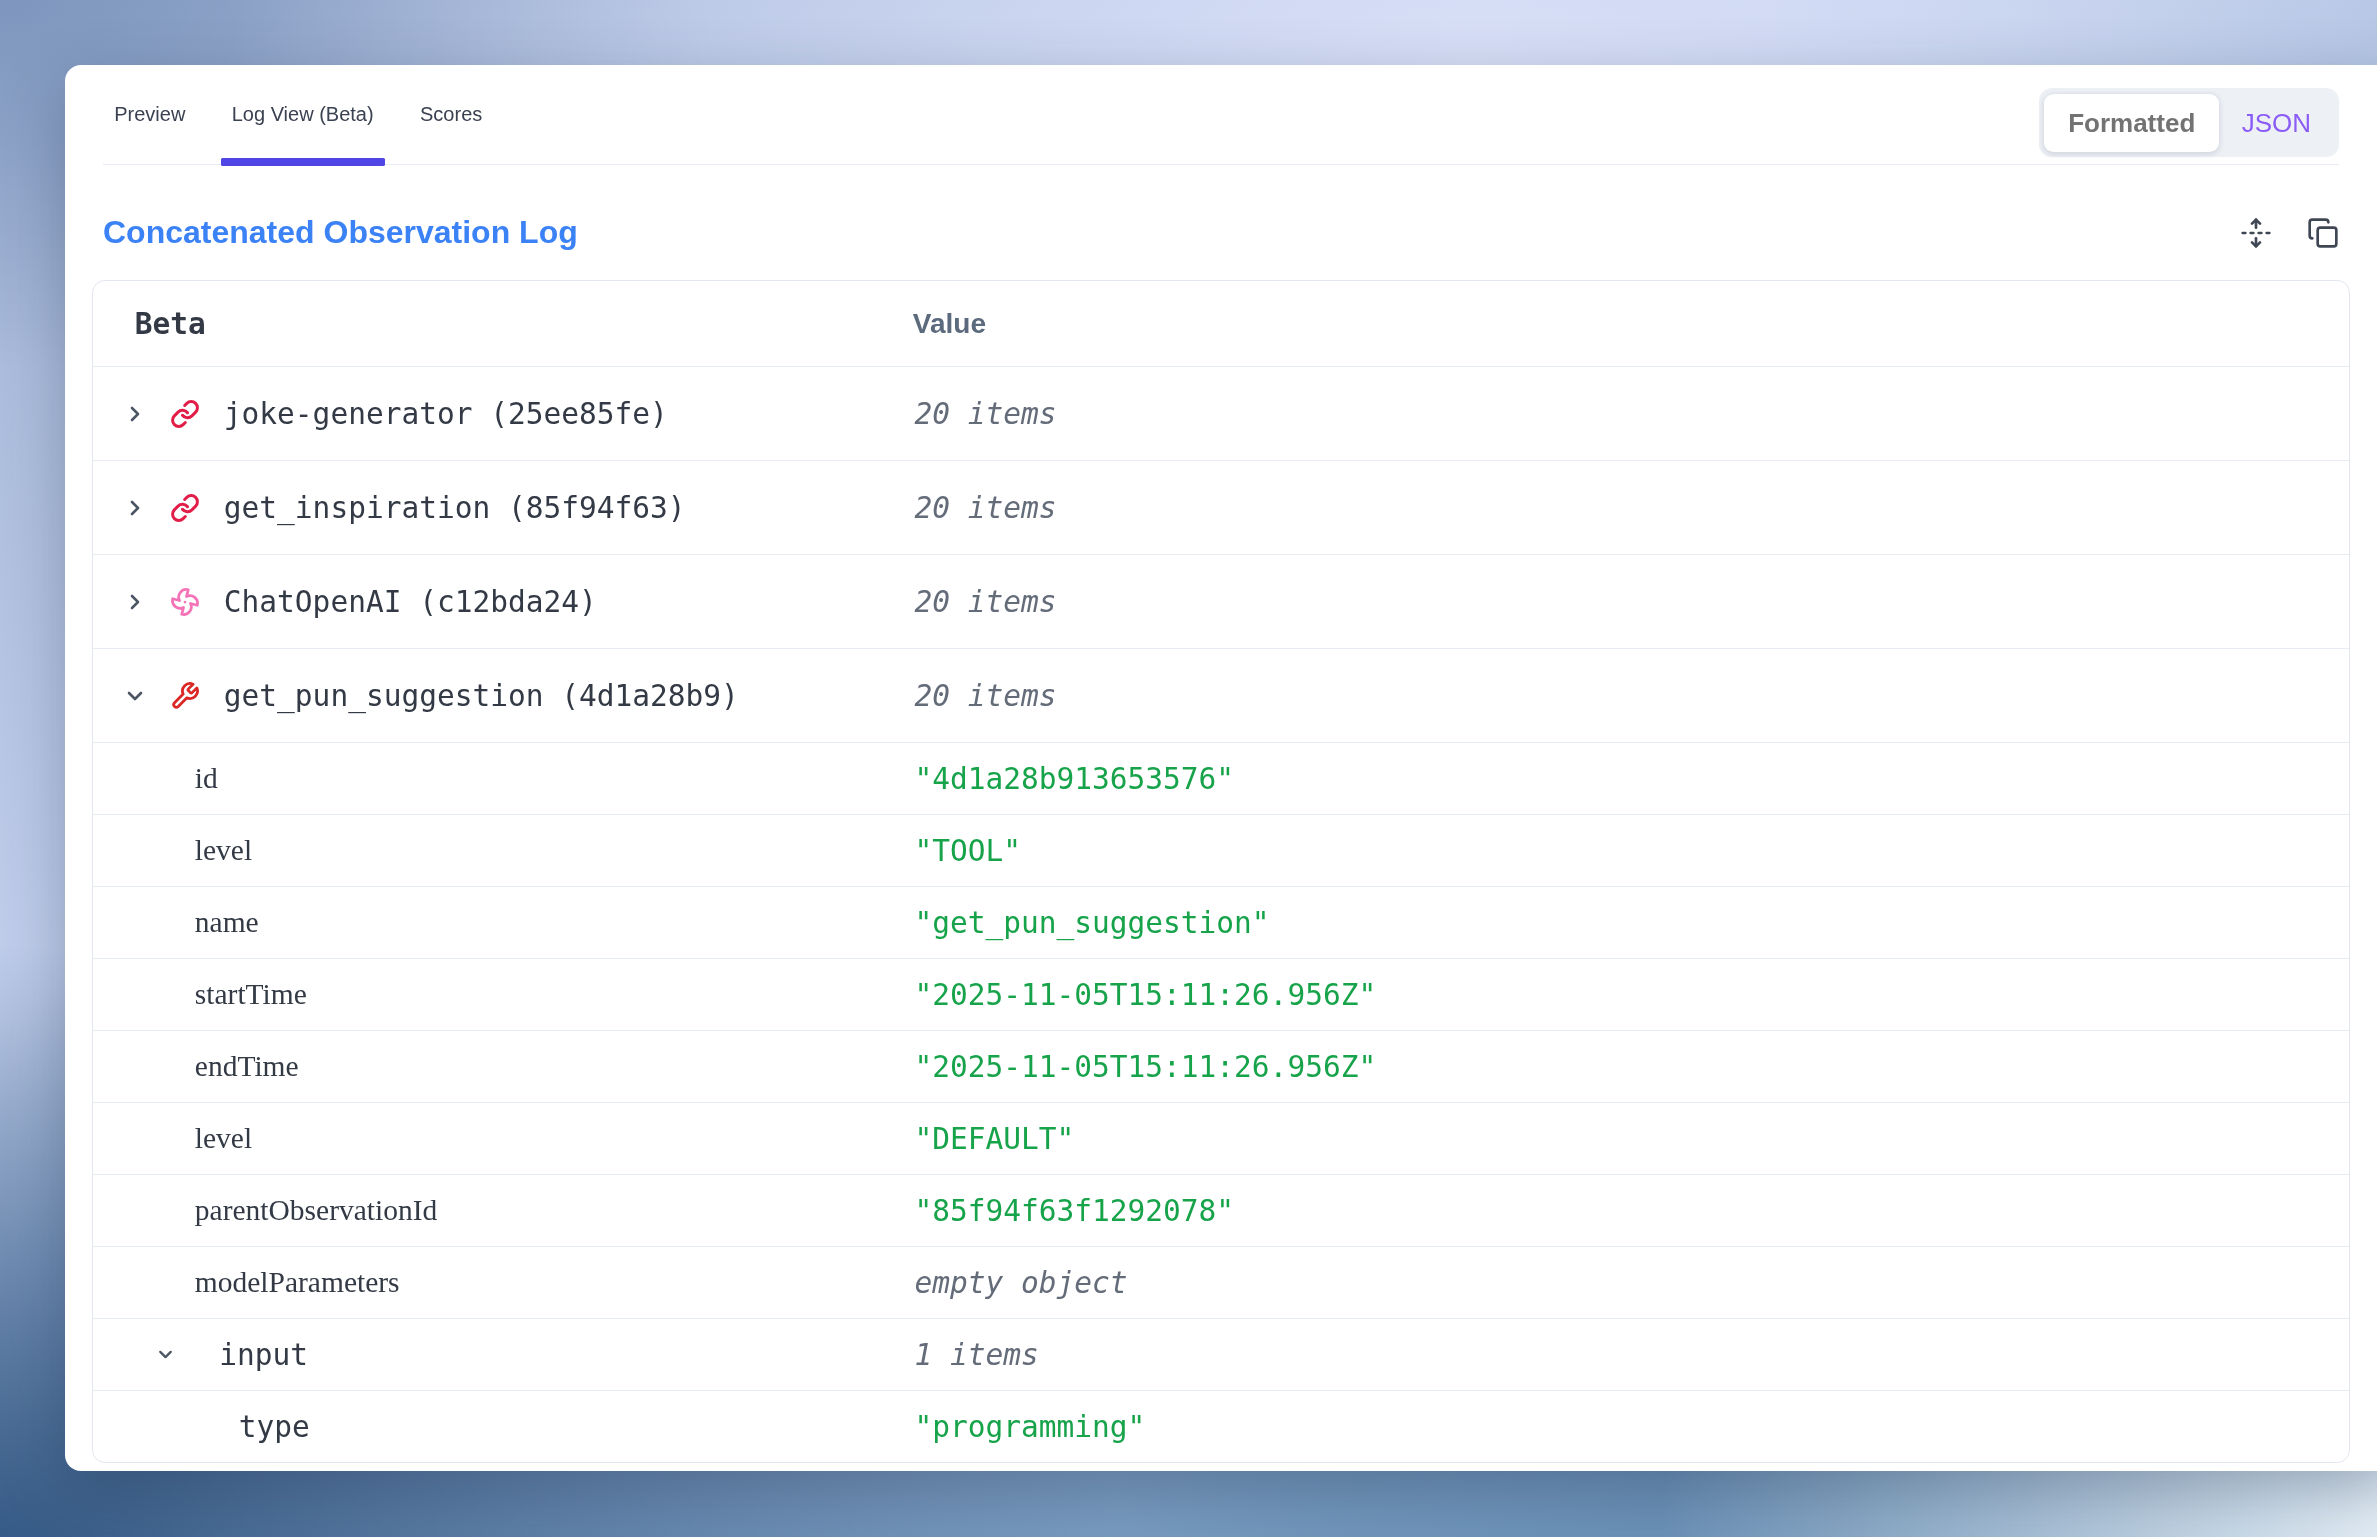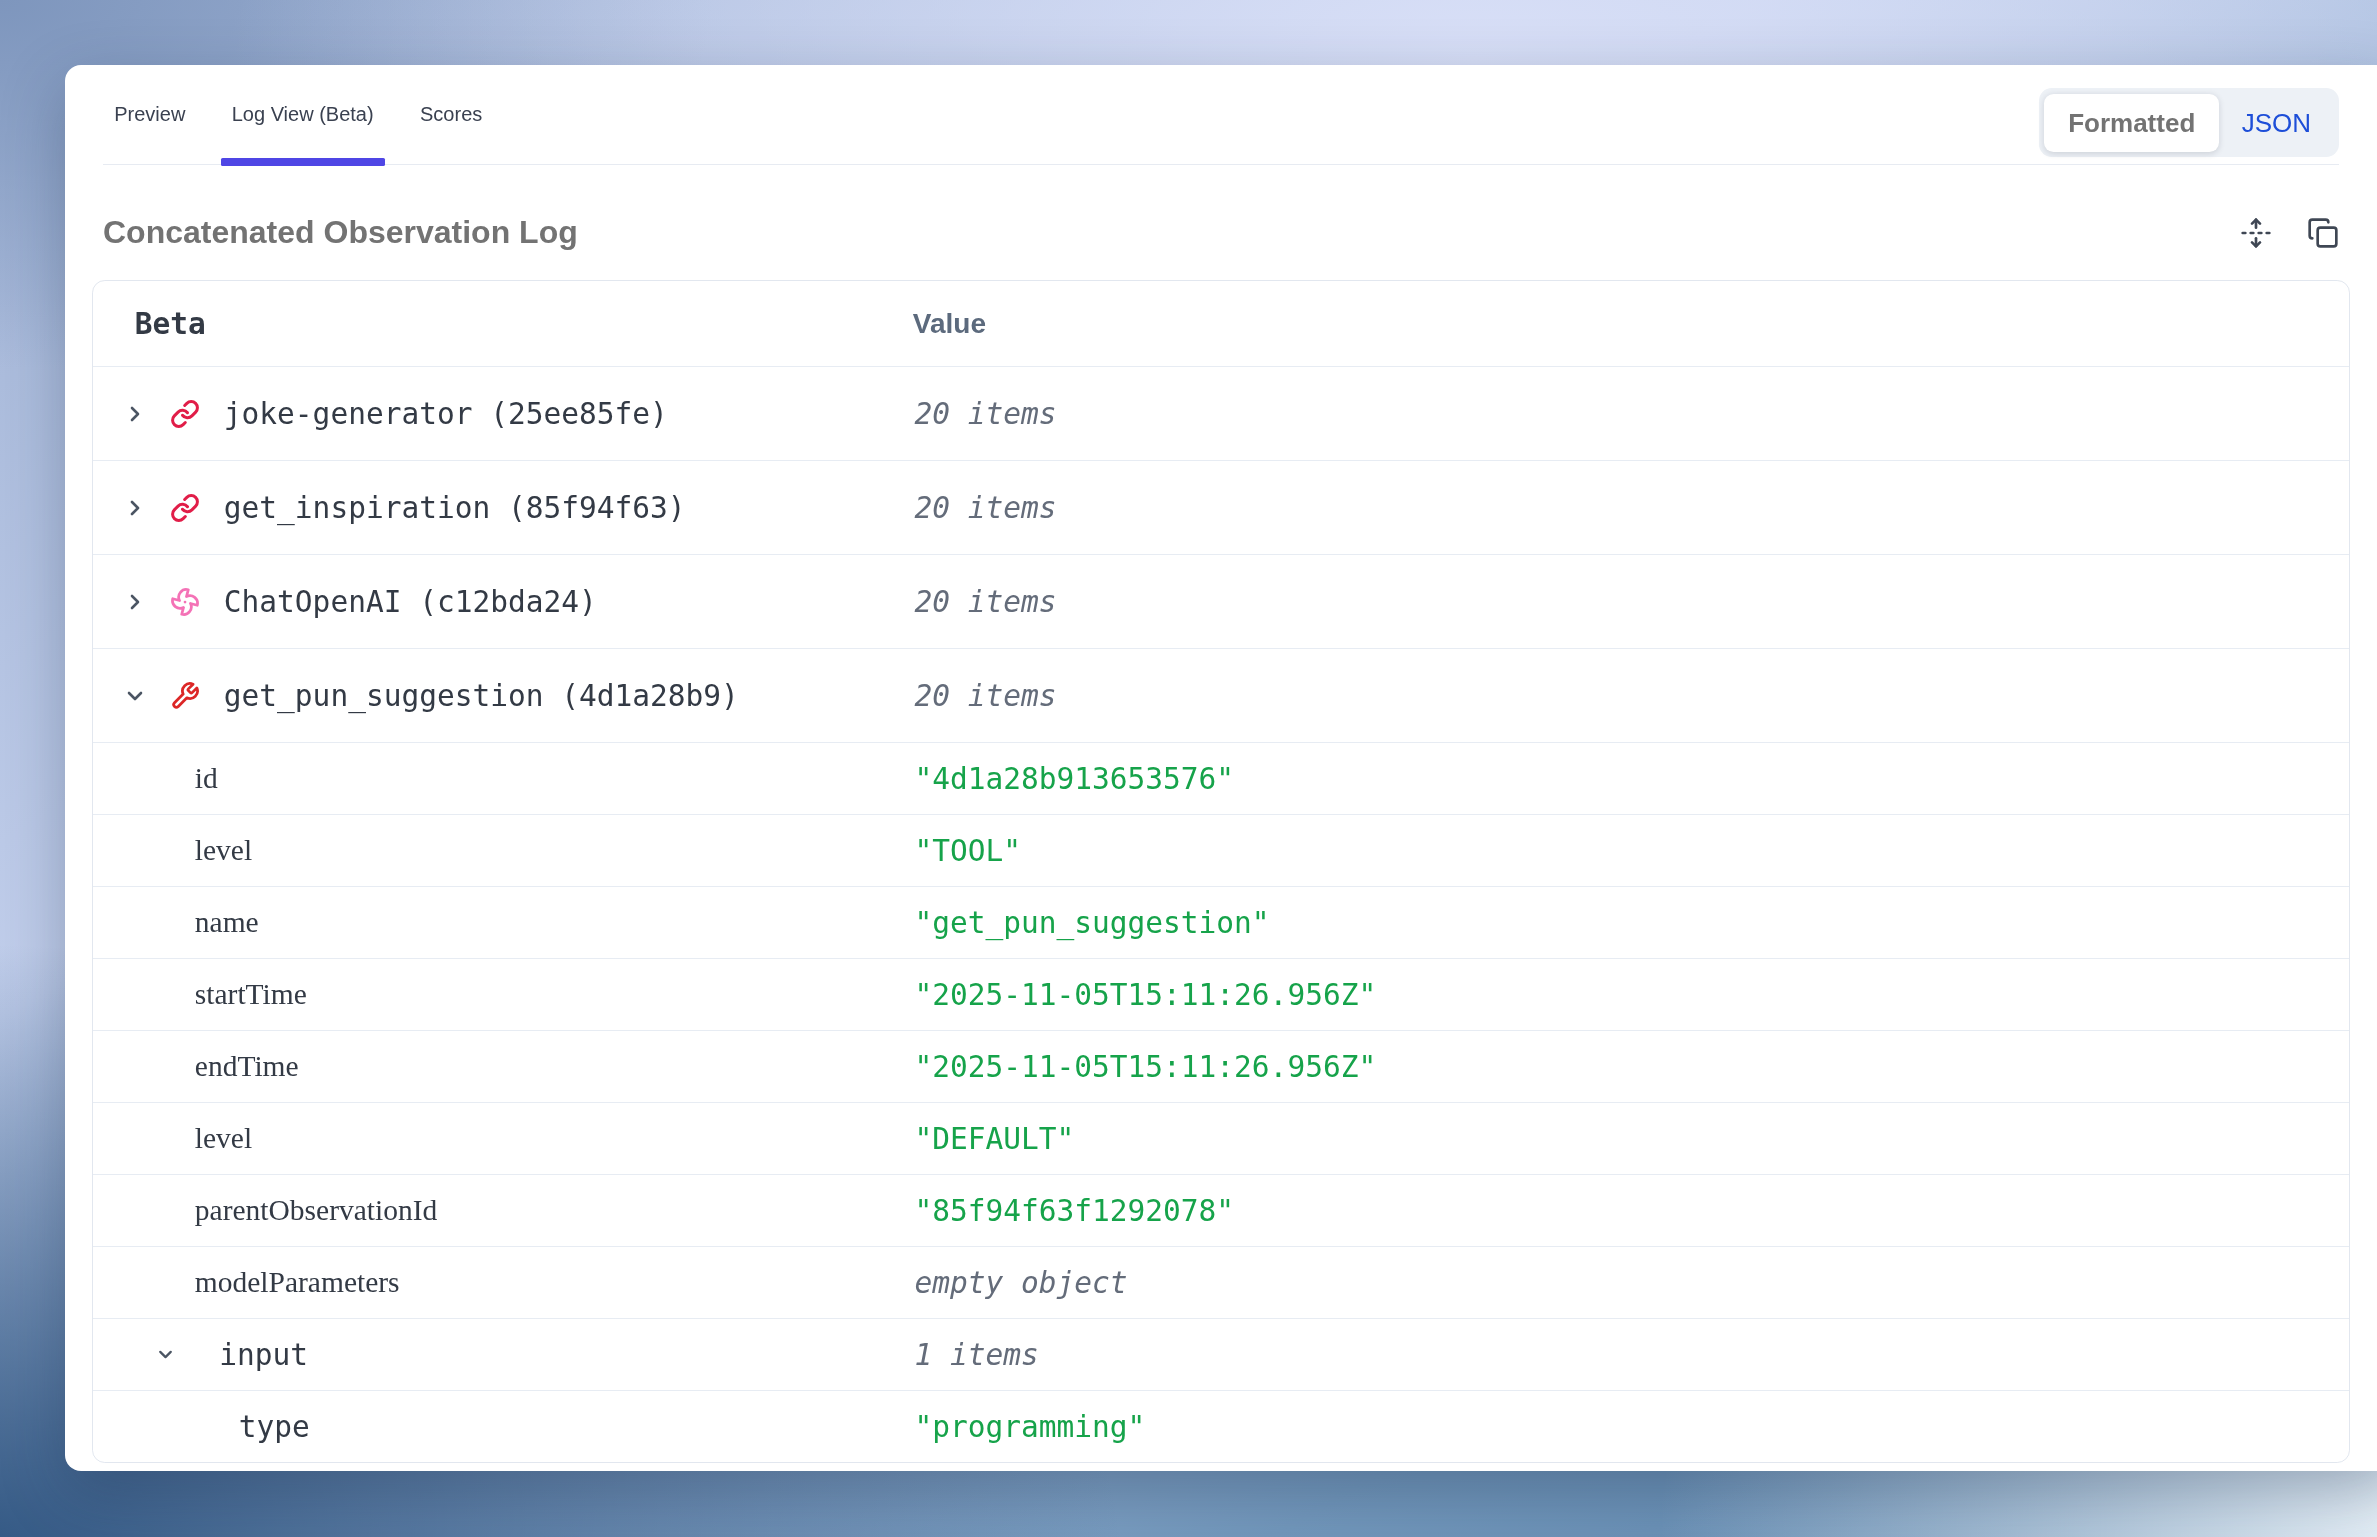--- a/index.html
+++ b/index.html
@@ -23,26 +23,26 @@
   .tab{height:100%;display:flex;align-items:center;position:relative;
     padding:0 11.2px;font-size:20px;font-weight:500;color:#3a4150;cursor:pointer;}
   .tab.active::after{content:"";position:absolute;left:0;right:0;bottom:-1.6px;
     height:7.2px;background:#4f46e5;border-radius:1.6px;}
 
   .toggle{margin-left:auto;background:#edf1f6;border-radius:12.8px;padding:5.6px;
     display:flex;align-items:center;transform:translateY(8px);}
   .toggle-opt{font-size:26px;line-height:1;}
   .toggle-opt.selected{background:#fff;border-radius:9.6px;padding:16px 24px;
     font-weight:700;color:#737373;box-shadow:0 1.6px 6.4px rgba(16,24,40,.14);}
-  .toggle-opt.unselected{padding:16px 22.4px;color:#1d4ed8;font-weight:500;}
+  .toggle-opt.unselected{padding:16px 22.4px;color:#8b5cf6;font-weight:500;}
 
   
   .section-head{display:flex;align-items:center;justify-content:space-between;
     margin-top:49px;margin-bottom:29px;}
-  .section-title{font-size:32px;font-weight:700;color:#737373;}
+  .section-title{font-size:32px;font-weight:700;color:#3b82f6;}
   .head-icons{display:flex;align-items:center;gap:35px;}
   .icon-btn{background:none;border:none;padding:0;cursor:pointer;color:#3f4754;
     display:flex;align-items:center;}
   .icon-btn svg{width:32px;height:32px;}
 
   
   .log-table{border:1.6px solid #e2e7ef;border-radius:12.8px;margin:0 -11.2px;
     overflow:hidden;background:#fff;}
   .thead{display:grid;grid-template-columns:820px 1fr;height:85px;
     align-items:center;color:#5c6a7d;font-size:28px;font-weight:700;}

